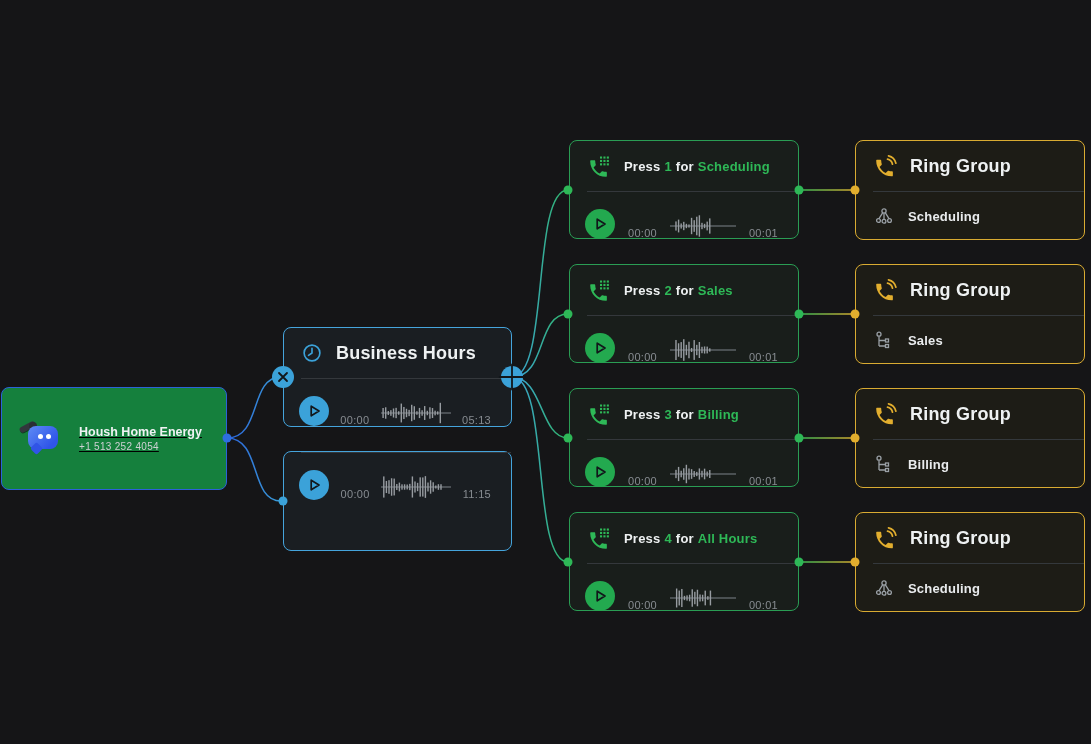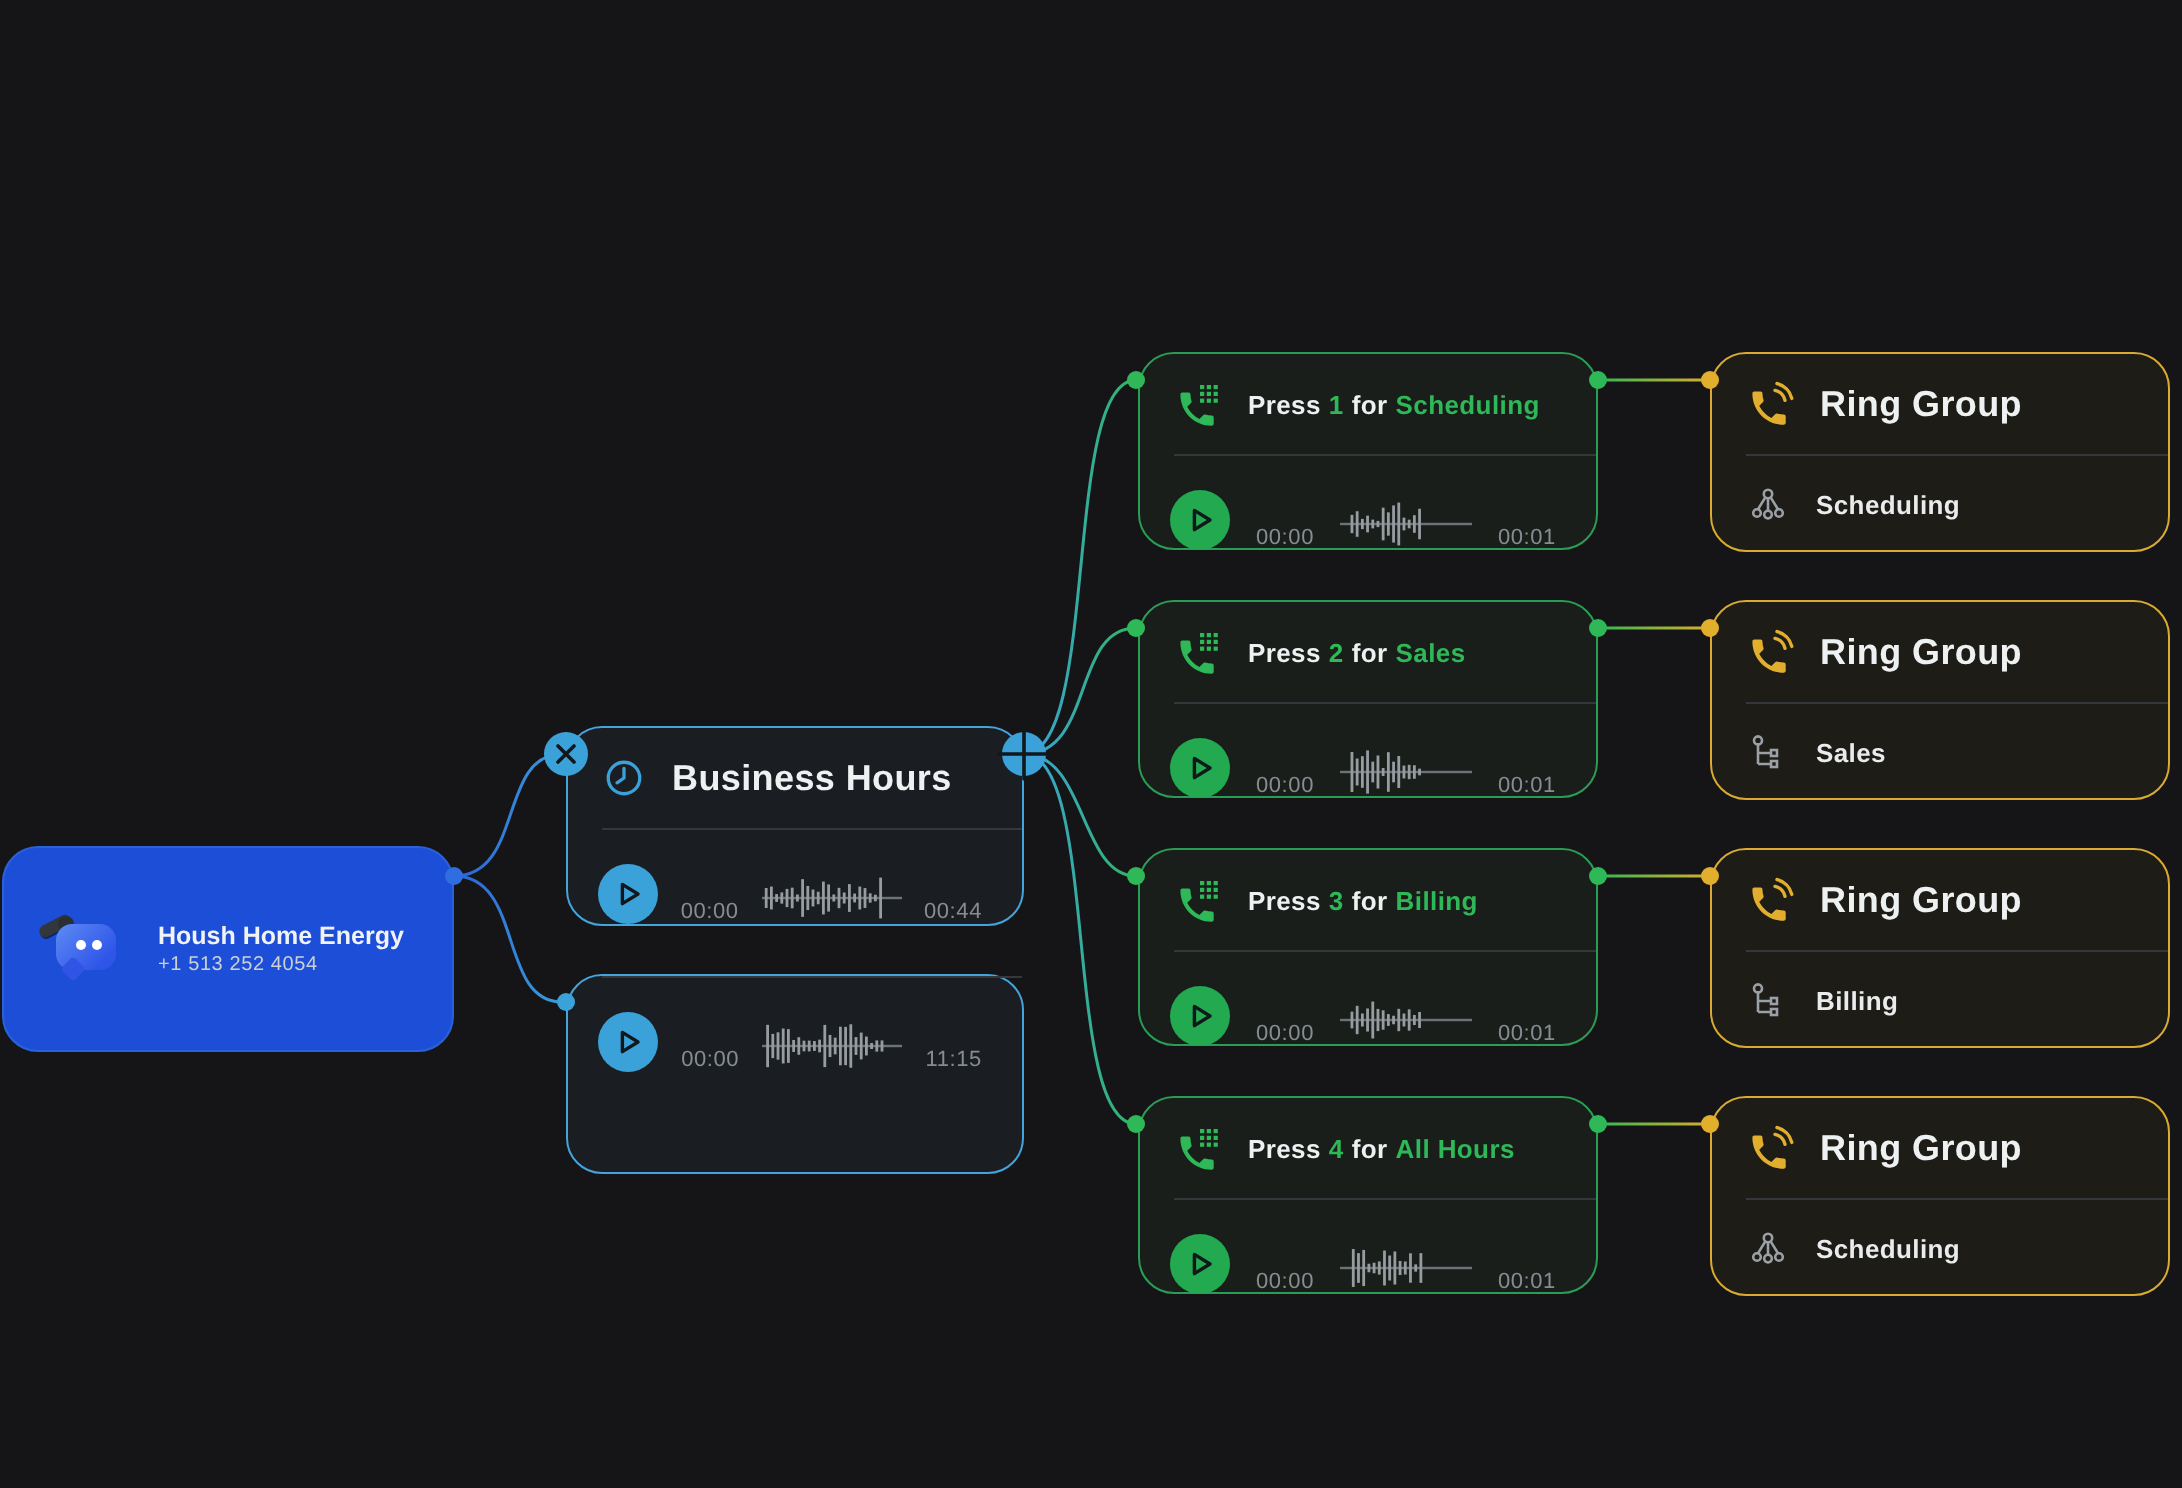--- a/index.html
+++ b/index.html
@@ -1,19 +1,19 @@
 <!DOCTYPE html>
 <html><head>
 <meta charset="utf-8">
 <style>
   html,body{margin:0;padding:0;background:#151517;}
   #canvas{position:relative;width:1091px;height:744px;background:#151517;overflow:hidden;
           font-family:"Liberation Sans","DejaVu Sans",sans-serif;}
-  .node{position:absolute;border-radius:18px;background:#1b1e21;box-sizing:border-box;z-index:2;margin-top:36px;}
-  .node-royal{border:1.5px solid #2b62d9;background:#1d4ed8;}
+  .node{position:absolute;border-radius:8px;background:#1b1e21;box-sizing:border-box;z-index:2;}
+  .node-royal{border:1.5px solid #2b62d9;background:#15803d;text-decoration:underline;}
   .node-blue {border:1.5px solid #45a4dc;background:#1a1e22;}
   .node-green{border:1.5px solid #2a9d54;background:#191e1b;}
   .node-gold {border:1.5px solid #d9ab32;background:#1d1c16;}
 
   .hdr{height:50px;display:flex;align-items:center;gap:13px;padding:0 17px;box-sizing:border-box;}
   .ttl{font-size:18px;font-weight:700;color:#eef1f2;letter-spacing:.2px;white-space:nowrap;}
   .div{height:1px;background:#34383c;margin-left:17px;}
   .player{height:47px;display:flex;align-items:flex-end;justify-content:space-between;
           padding:0 20px 0 15px;box-sizing:border-box;}
   .time{font-size:11px;color:#878c91;letter-spacing:.3px;}
@@ -151,21 +151,21 @@
             <rect x="40.40000000000001" y="10.248530028260522" width="1.4" height="5.502939943478955" fill="#979ca1"></rect>
             <rect x="43.000000000000014" y="6.054861408379715" width="1.4" height="13.89027718324057" fill="#979ca1"></rect>
             <rect x="45.600000000000016" y="10.782607087038356" width="1.4" height="4.434785825923289" fill="#979ca1"></rect>
             <rect x="48.20000000000002" y="7.277006026598653" width="1.4" height="11.445987946802694" fill="#979ca1"></rect>
             <rect x="50.80000000000002" y="8.027971727085507" width="1.4" height="9.944056545828984" fill="#979ca1"></rect>
             <rect x="53.40000000000002" y="10.664141395209182" width="1.4" height="4.671717209581635" fill="#979ca1"></rect>
             <rect x="56.00000000000002" y="11.3563958041091" width="1.4" height="3.2872083917817987" fill="#979ca1"></rect>
             <rect x="58.60000000000002" y="2.7997171783994705" width="1.4" height="20.40056564320106" fill="#979ca1"></rect>
           </svg>
         </span>
-      <span class="time">00:44</span>
+      <span class="time">05:13</span>
     </div>
   </div>
 
   <div class="node node-blue" style="left:283px;top:451px;width:229px;height:100px;">
     <div class="div"></div>
     <div class="player">
       <span class="playbtn blue">
         <svg width="30" height="30" viewBox="0 0 30 30">
           <path d="M12.2 10.2 L20 15 L12.2 19.8 Z" fill="none" stroke="#12171b" stroke-width="1.7" stroke-linejoin="round"></path>
         </svg>

